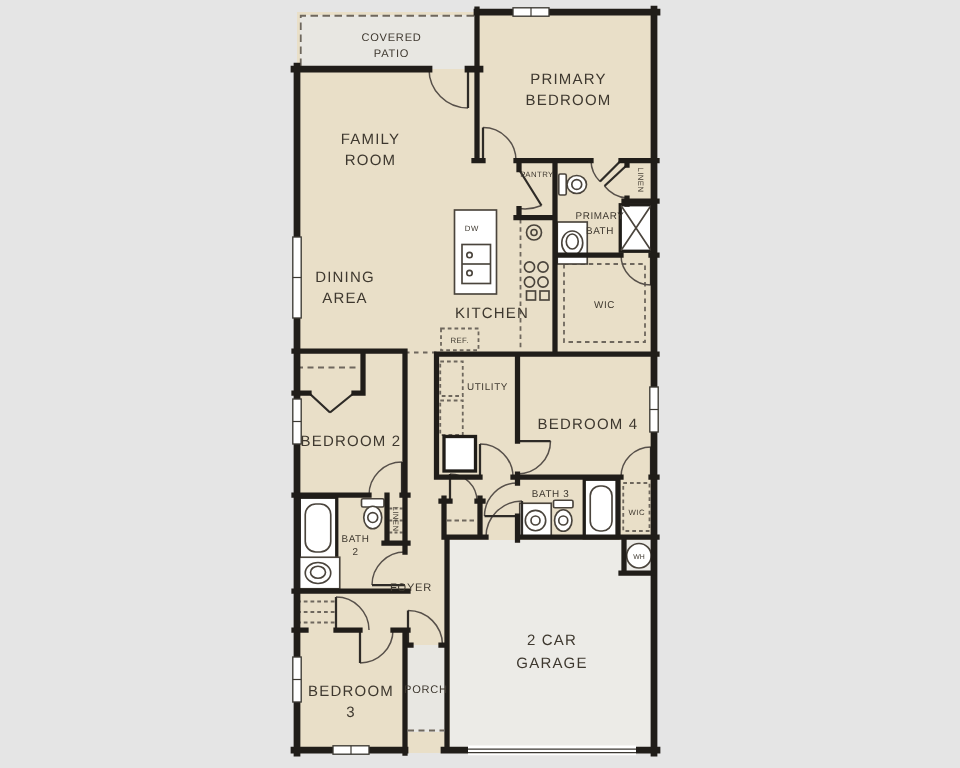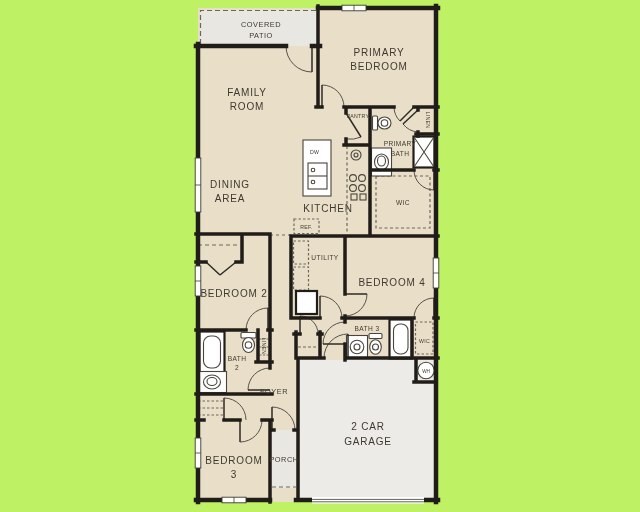--- a/index.html
+++ b/index.html
@@ -1,16 +1,16 @@
 <!DOCTYPE html>
 <html><head>
 <meta charset="utf-8">
 <style>
   html,body{margin:0;padding:0;background:#ffffff;}
-  .stage{width:640px;height:512px;position:relative;background:#bef264;overflow:hidden;}
+  .stage{width:640px;height:512px;position:relative;background:#e5e5e5;overflow:hidden;}
   svg{display:block;}
   text{font-family:"Liberation Sans", sans-serif; fill:#3e382f;}
   .room-lg{font-size:10px;letter-spacing:.8px;}
   .room-md{font-size:7.4px;letter-spacing:.5px;}
   .room-sm{font-size:6.6px;letter-spacing:.4px;}
   .room-xs{font-size:5.2px;letter-spacing:.3px;}
   .wall-ext{stroke:#201d19;stroke-width:4.5;fill:none;stroke-linecap:square;}
   .wall-int{stroke:#201d19;stroke-width:3.5;fill:none;stroke-linecap:square;}
   .dash{stroke:#6e675d;stroke-width:1.2;fill:none;}
   .fix{stroke:#4a443c;stroke-width:1.1;fill:#ffffff;}

